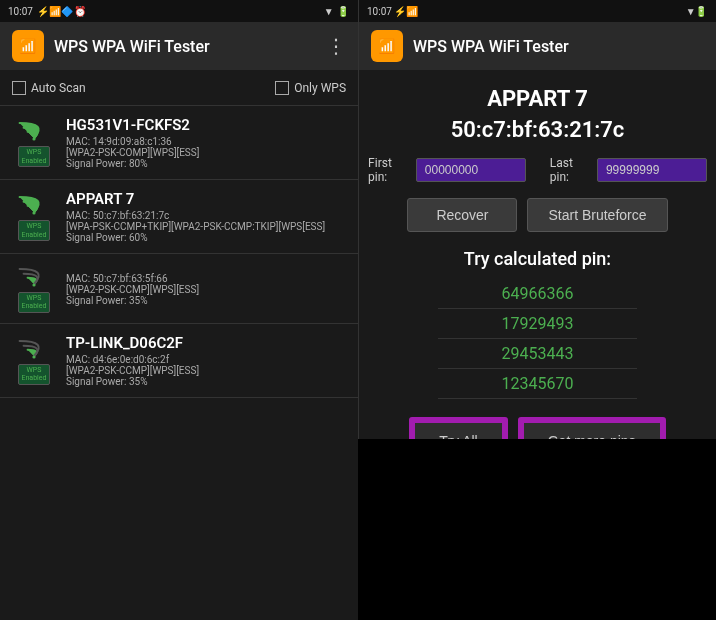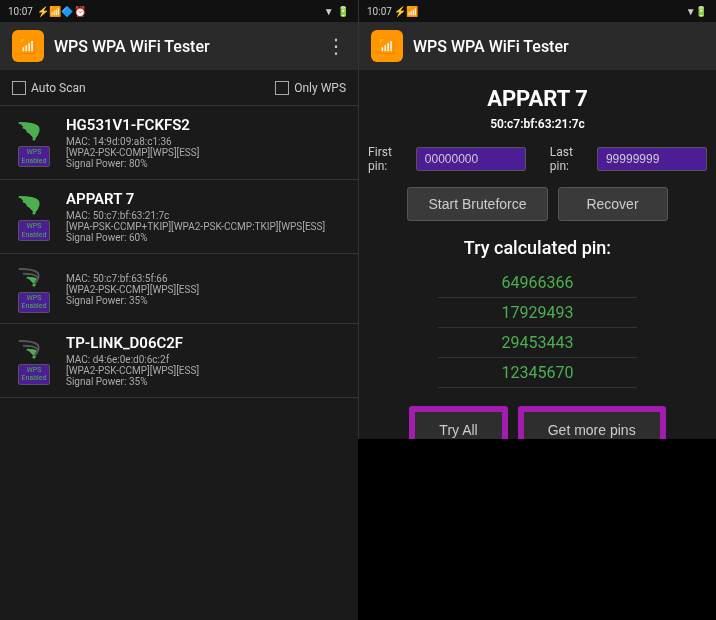--- a/index.html
+++ b/index.html
@@ -120,21 +120,21 @@
       align-items: center;
       min-width: 44px;
     }
 
     .wifi-svg {
       width: 32px;
       height: 26px;
     }
 
     .wps-badge {
-      background: #4c1d95;
+      background: #14532d;
       border: 1px solid #555;
       color: #4caf50;
       font-size: 7px;
       padding: 1px 3px;
       border-radius: 2px;
       text-align: center;
       line-height: 1.2;
       margin-top: 2px;
     }
 
@@ -208,21 +208,21 @@
 
     .detail-ssid {
       color: #fff;
       font-size: 22px;
       font-weight: 700;
       text-align: center;
     }
 
     .detail-mac {
       color: #fff;
-      font-size: 12px;
+      font-size: 22px;
       font-weight: 600;
       text-align: center;
       margin-top: -4px;
     }
 
     .pin-range-row {
       display: flex;
       gap: 24px;
       align-items: center;
       margin-top: 4px;
@@ -445,22 +445,22 @@
     <div class="detail-mac">50:c7:bf:63:21:7c</div>
 
     <div class="pin-range-row">
       <span class="pin-label">First pin:</span>
       <input class="pin-input" type="text" value="00000000" style="width: 90px;">
       <span class="pin-label">Last pin:</span>
       <input class="pin-input" type="text" value="99999999" style="width: 90px;">
     </div>
 
     <div class="action-row">
+      <button class="action-btn">Recover</button>
       <button class="action-btn">Start Bruteforce</button>
-      <button class="action-btn">Recover</button>
     </div>
 
     <div class="section-title">Try calculated pin:</div>
 
     <div class="pin-list">
       <div class="pin-value">64966366</div>
       <div class="pin-value">17929493</div>
       <div class="pin-value">29453443</div>
       <div class="pin-value">12345670</div>
     </div>

